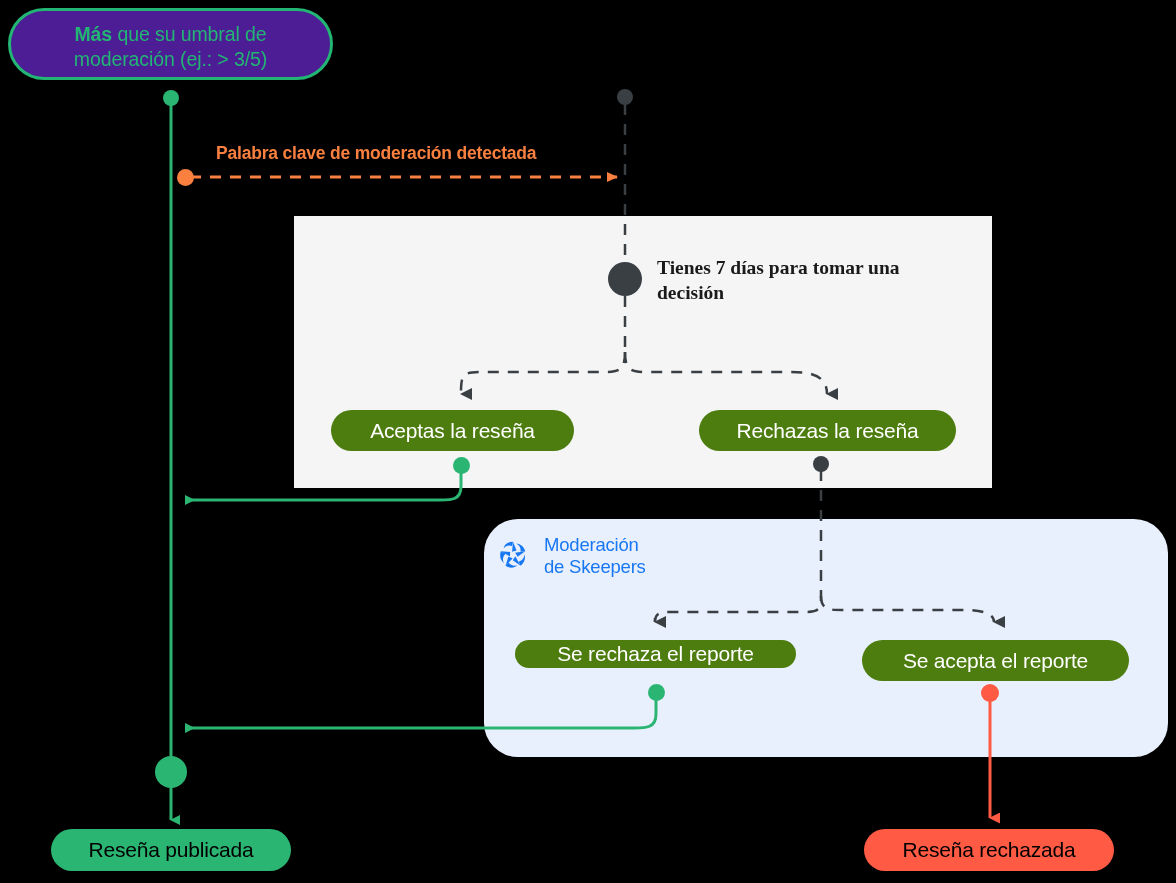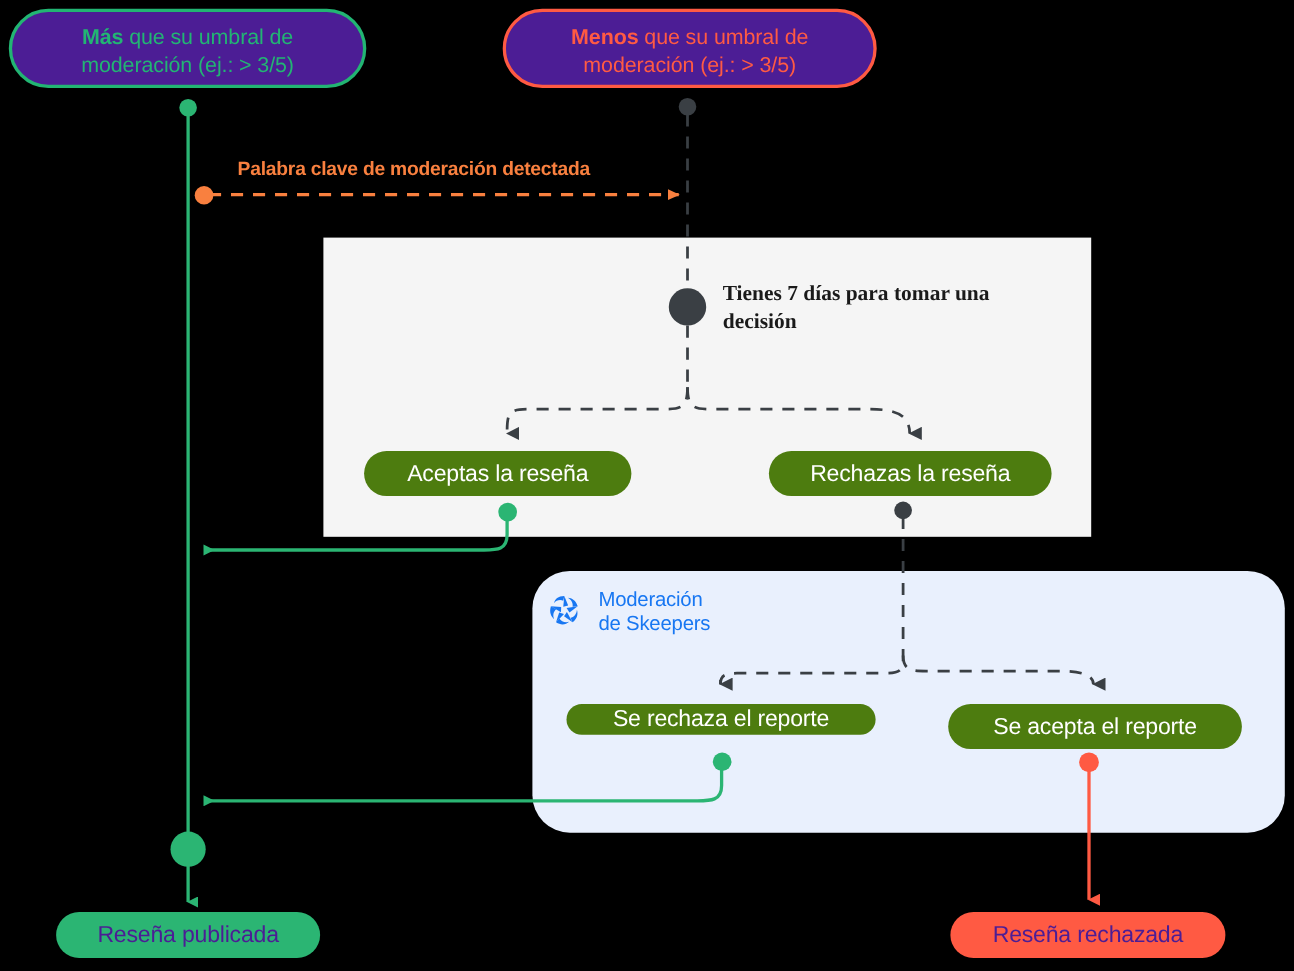--- a/index.html
+++ b/index.html
@@ -75,21 +75,21 @@
     white-space: nowrap;
   }
   .pill-accept  { left: 331px; top: 410px; width: 243px; height: 41px; }
   .pill-reject  { left: 699px; top: 410px; width: 257px; height: 41px; }
   .pill-rrep    { left: 515px; top: 640px; width: 281px; height: 28px; }
   .pill-arep    { left: 862px; top: 640px; width: 267px; height: 41px; }
   
   .pill-term {
     position: absolute;
     box-sizing: border-box;
-    color: #4c1d95;
+    color: #000000;
     border-radius: 30px;
     font-size: 21px;
     display: flex;
     align-items: center;
     justify-content: center;
     white-space: nowrap;
     letter-spacing: -0.2px;
   }
   .pill-published { left: 51px;  top: 829px; width: 240px; height: 42px; background: #2bb573; }
   .pill-rejected  { left: 864px; top: 829px; width: 250px; height: 42px; background: #ff5a43; }
@@ -192,23 +192,20 @@
   <div class="dot" style="left:177px;top:169px;width:17px;height:17px;background:#f9803f;"></div>
   <div class="dot" style="left:608px;top:262px;width:34px;height:34px;background:#3a3f44;"></div>
   <div class="dot" style="left:453px;top:457px;width:17px;height:17px;background:#2bb573;"></div>
   <div class="dot" style="left:813px;top:456px;width:16px;height:16px;background:#3a3f44;"></div>
   <div class="dot" style="left:648px;top:684px;width:17px;height:17px;background:#2bb573;"></div>
   <div class="dot" style="left:981px;top:684px;width:18px;height:18px;background:#ff5a43;"></div>
   <div class="dot" style="left:155px;top:756px;width:32px;height:32px;background:#2bb573;"></div>
 
   <div class="cond cond-green">
     <b>Más</b><span> que su umbral de moderación (ej.: &gt; 3/5)</span>
-  </div>
-  <div class="cond cond-red">
-    <b>Menos</b><span> que su umbral de moderación (ej.: &gt; 3/5)</span>
   </div>
 
   <div class="label-keyword">Palabra clave de moderación detectada</div>
 
   <div class="label-decision">Tienes 7 días para tomar una decisión</div>
 
   <div class="pill-black pill-accept">Aceptas la reseña</div>
   <div class="pill-black pill-reject">Rechazas la reseña</div>
 
   <div class="brand">

